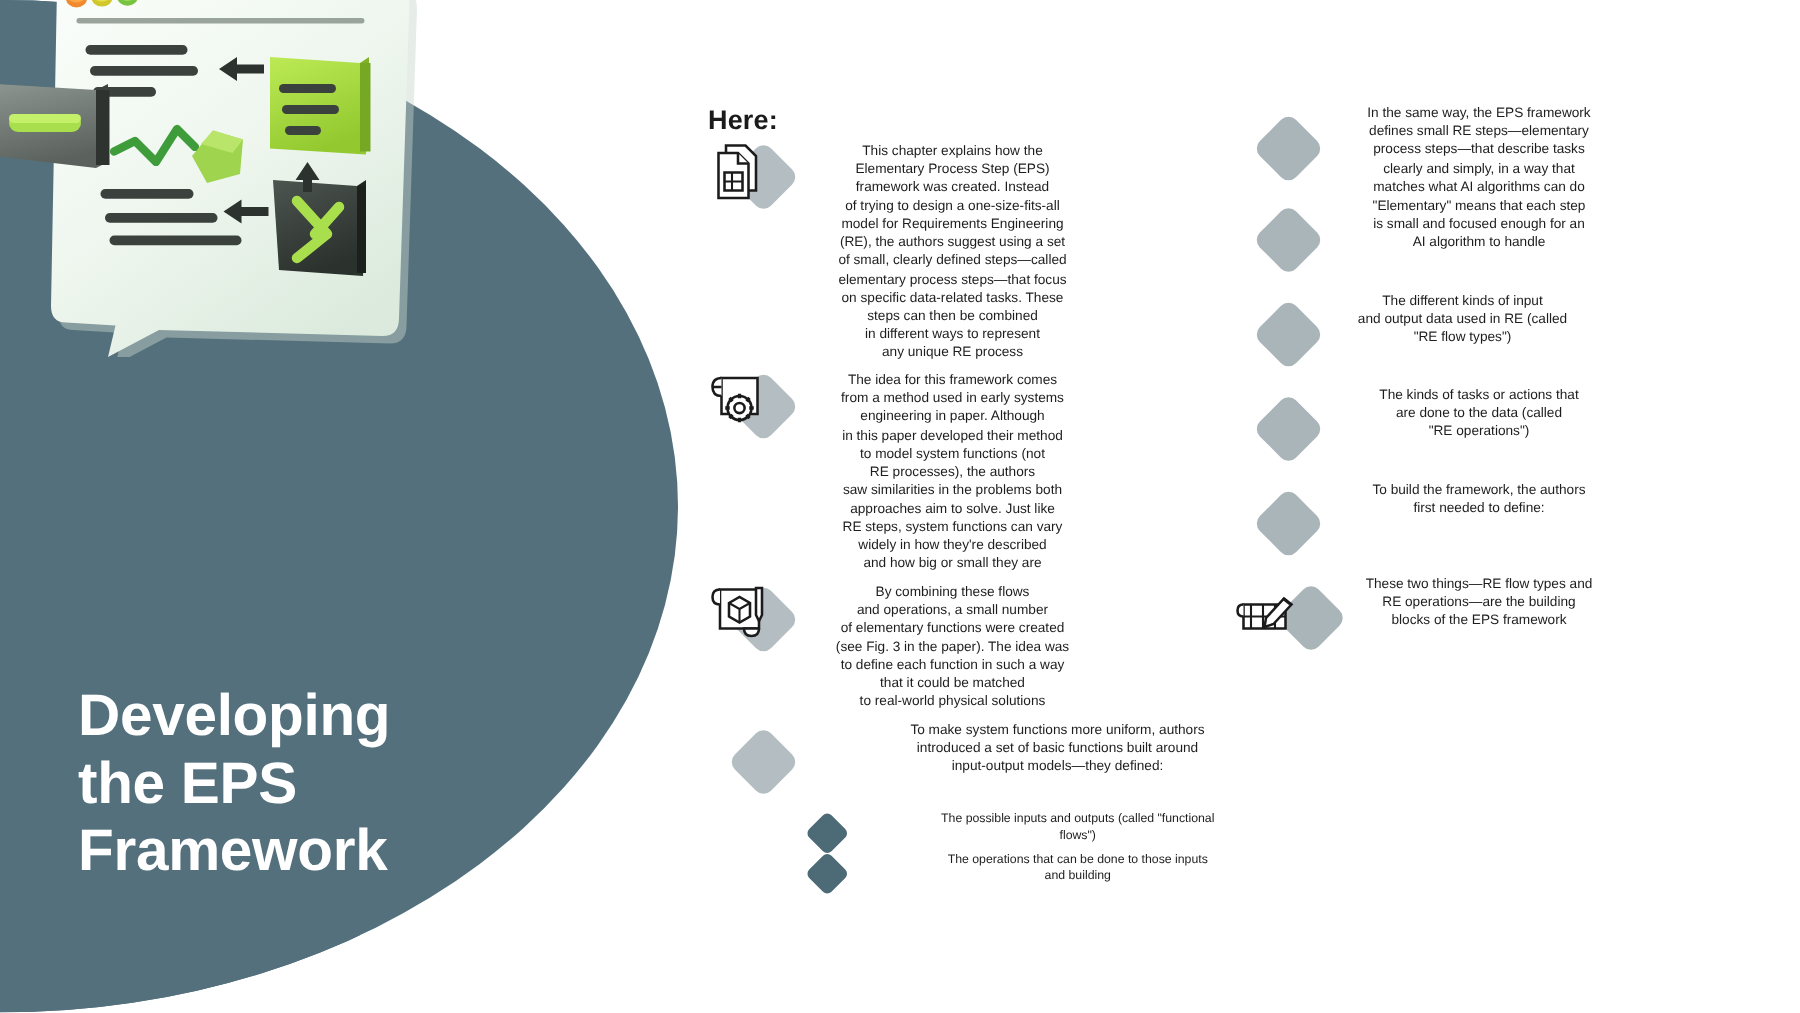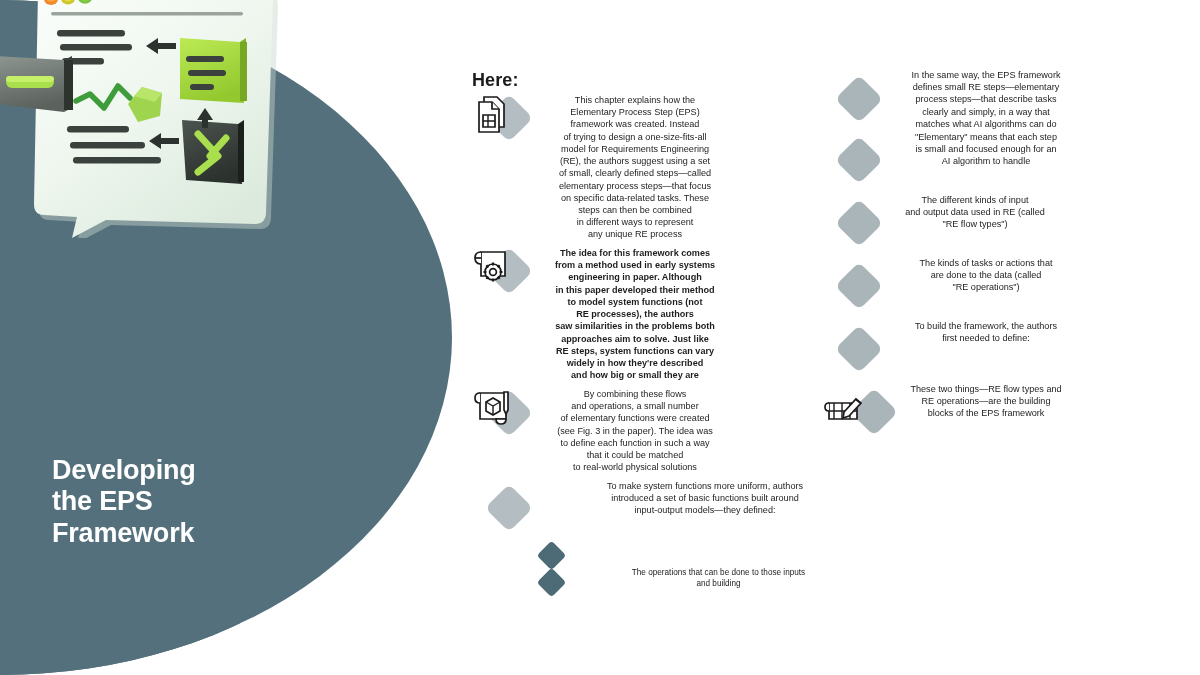--- a/index.html
+++ b/index.html
@@ -18,21 +18,21 @@
     border-top-right-radius:452px 337.5px;
     border-bottom-right-radius:452px 337.5px;
     overflow:hidden;
   }
   .left-panel-fill{
     position:absolute;left:0;top:0;width:240px;height:675px;background:#53707c;
   }
 
   .title{
     position:absolute;left:52px;top:455px;width:300px;
-    color:#ffffff;font-weight:bold;font-size:27px;line-height:1.16;
+    color:#ffffff;font-weight:bold;font-size:39px;line-height:1.16;
     letter-spacing:-0.2px;
   }
 
   
   .hero{position:absolute;left:-6px;top:-14px;width:318px;height:252px;}
 
   
   .here-label{
     position:absolute;left:472px;top:70px;
     font-size:18px;font-weight:bold;color:#1b1b1b;letter-spacing:0.1px;
@@ -201,21 +201,21 @@
           <g fill="#ffffff" stroke="#1b1b1b" stroke-width="1.7">
             <path d="M11 11 h24 v24 h-24 z"></path>
             <path d="M11 11 q-6 0 -6 6 q0 6 6 6" fill="#ffffff"></path>
             <path d="M5 17 h6"></path>
             <circle cx="23" cy="31" r="8" fill="#ffffff"></circle>
             <circle cx="23" cy="31" r="3.4" fill="#ffffff"></circle>
             <path d="M23 21.5 v3 M23 37.5 v3 M13.5 31 h3 M29.5 31 h3 M16.3 24.3 l2.1 2.1 M27.6 35.6 l2.1 2.1 M29.7 24.3 l-2.1 2.1 M18.4 35.6 l-2.1 2.1" stroke-width="2.2"></path>
           </g>
         </svg>
       </div>
-      <div class="item-text" style="margin-left:70px;padding-top:9px;font-weight:bold;">The idea for this framework comes
+      <div class="item-text" style="margin-left:70px;padding-top:9px;">The idea for this framework comes
 from a method used in early systems
 engineering in paper. Although
 in this paper developed their method
 to model system functions (not
 RE processes), the authors
 saw similarities in the problems both
 approaches aim to solve. Just like
 RE steps, system functions can vary
 widely in how they're described
 and how big or small they are</div>
@@ -248,20 +248,22 @@
       <div class="diamond" style="left:22px;top:15px;"></div>
       <div class="item-text" style="margin-left:70px;padding-top:4px;width:330px;">To make system functions more uniform, authors
 introduced a set of basic functions built around
 input-output models—they defined:</div>
     </div>
   </div>
 
   <div class="col" style="left:538px;top:540px;width:330px;">
     <div class="item" style="height:27px;">
       <div class="diamond dark" style="left:3px;top:5px;"></div>
+      <div class="item-text sm" style="margin-left:31px;padding-top:1px;">The possible inputs and outputs (called "functional
+flows")</div>
     </div>
     <div class="item" style="height:27px;">
       <div class="diamond dark" style="left:3px;top:5px;"></div>
       <div class="item-text sm" style="margin-left:31px;padding-top:1px;">The operations that can be done to those inputs
 and building</div>
     </div>
   </div>
 
   <div class="col col-right">
 

